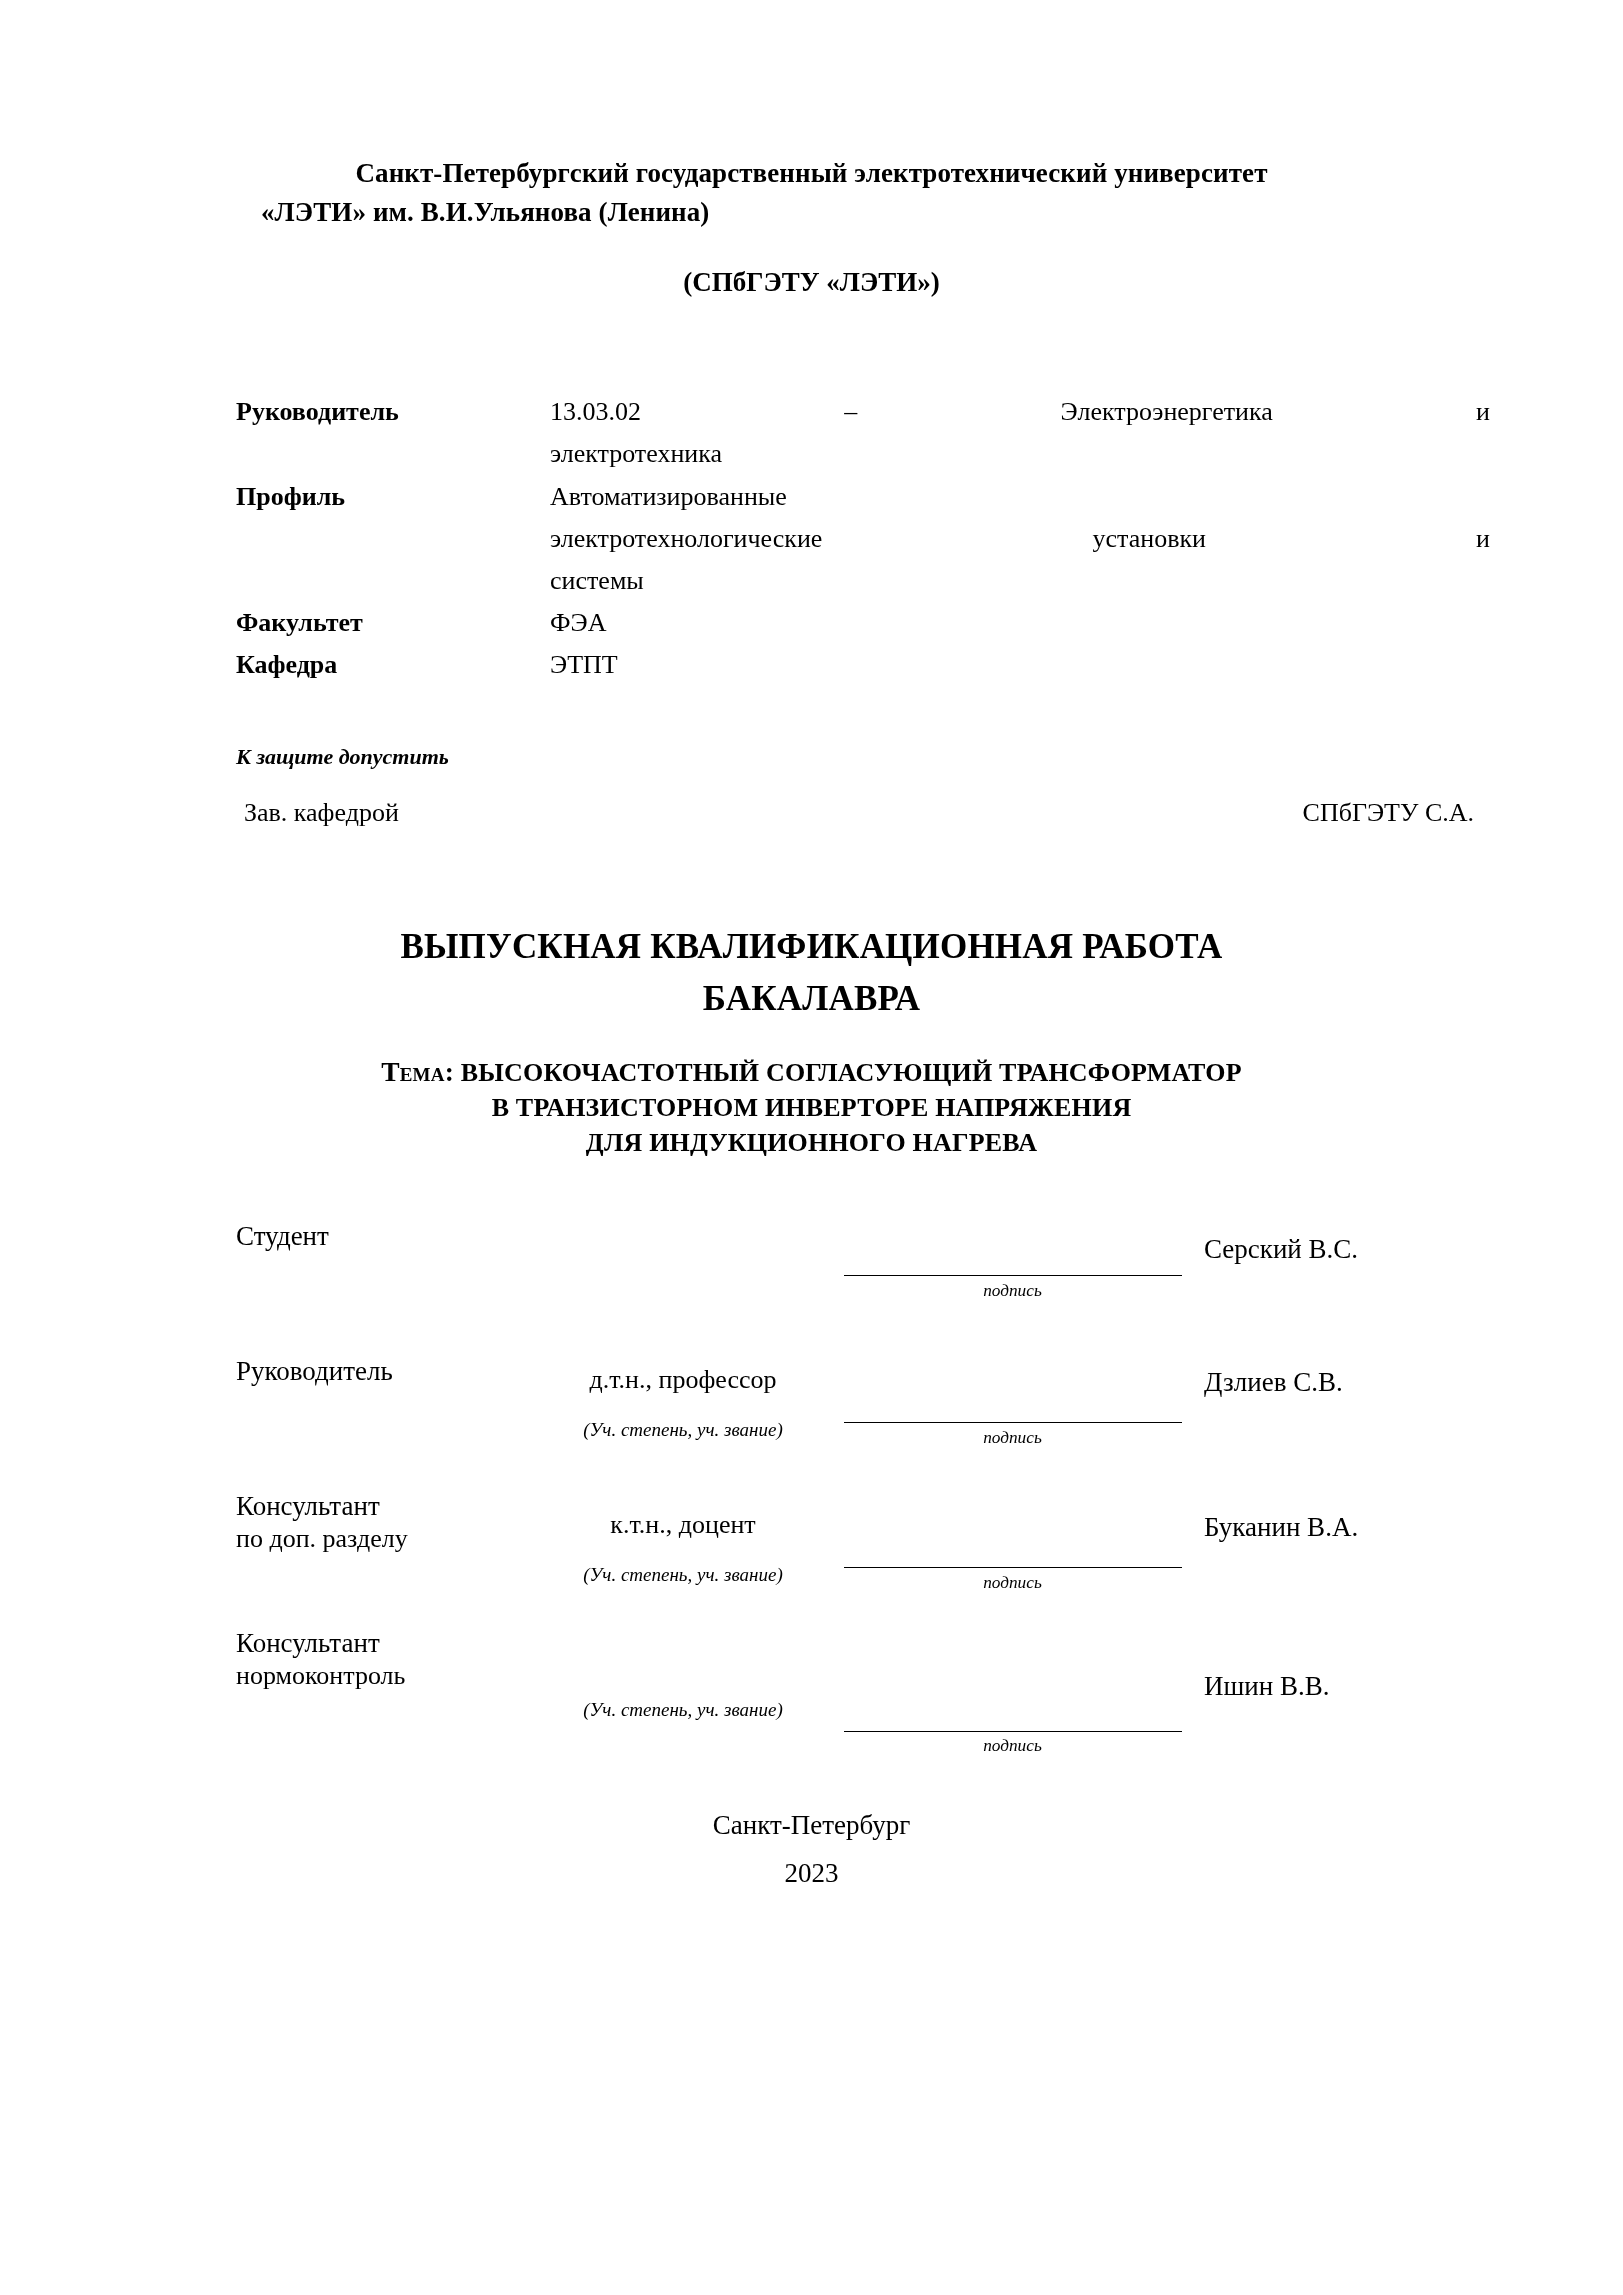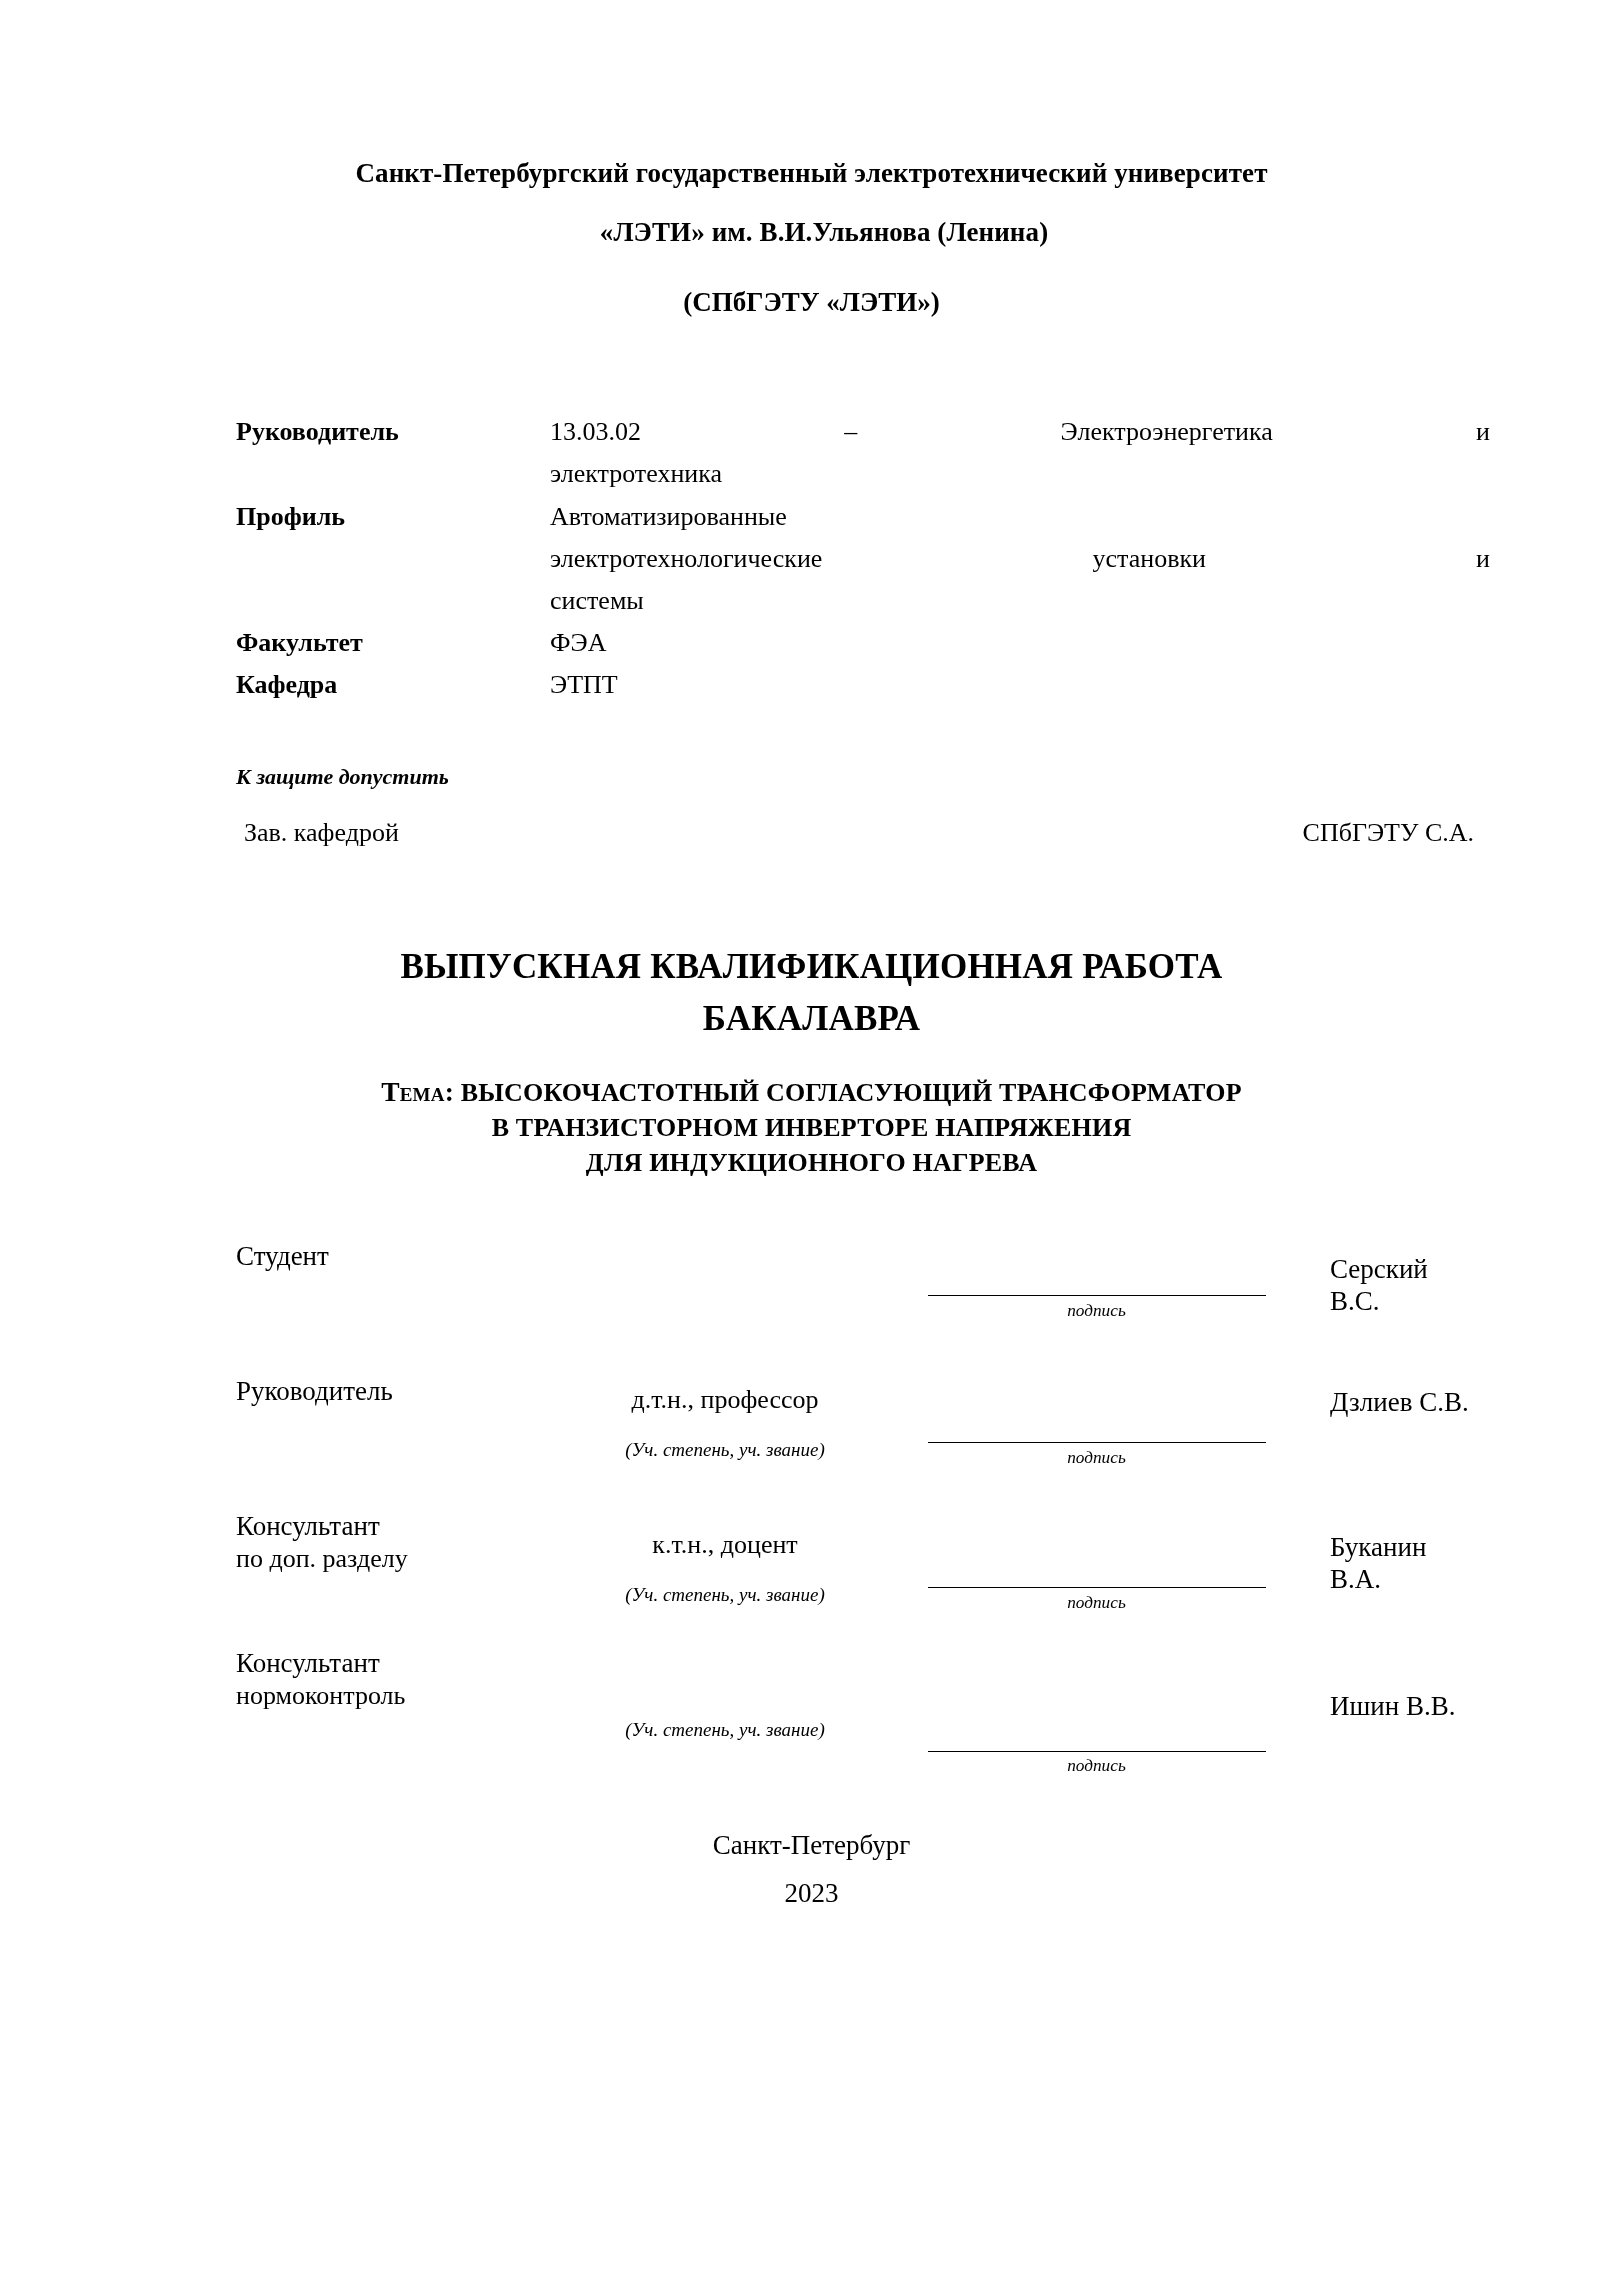--- a/index.html
+++ b/index.html
@@ -121,21 +121,20 @@
     padding-right: 141px;
   }
   .sign-row {
     position: relative;
     min-height: 99px;
   }
   .sign-grid {
     display: grid;
     grid-template-columns: 290px 314px 345px 1fr;
     align-items: start;
-    gap: 42px;
   }
   .role {
     font-size: 27px;
     line-height: 1.2;
   }
   .role-sub {
     font-size: 26px;
     line-height: 1.3;
     display: block;
   }
@@ -203,21 +202,21 @@
     line-height: 1.75;
   }
 </style>
 </head>
 <body>
 
 <div class="page">
 
   <div class="header">
     <div class="univ-line">Санкт-Петербургский государственный электротехнический университет</div>
-    <div class="univ-line" style="text-align:center; padding-left:25px;margin-top:20px;">«ЛЭТИ» им. В.И.Ульянова (Ленина)</div>
+    <div class="univ-line" style="text-align:left; padding-left:25px;">«ЛЭТИ» им. В.И.Ульянова (Ленина)</div>
     <div class="univ-short">(СПбГЭТУ «ЛЭТИ»)</div>
   </div>
 
   <div class="info">
 
     <div class="info-row">
       <div class="info-label">Руководитель</div>
       <div class="info-value">
         <div class="just-line">
           <span>13.03.02</span>

